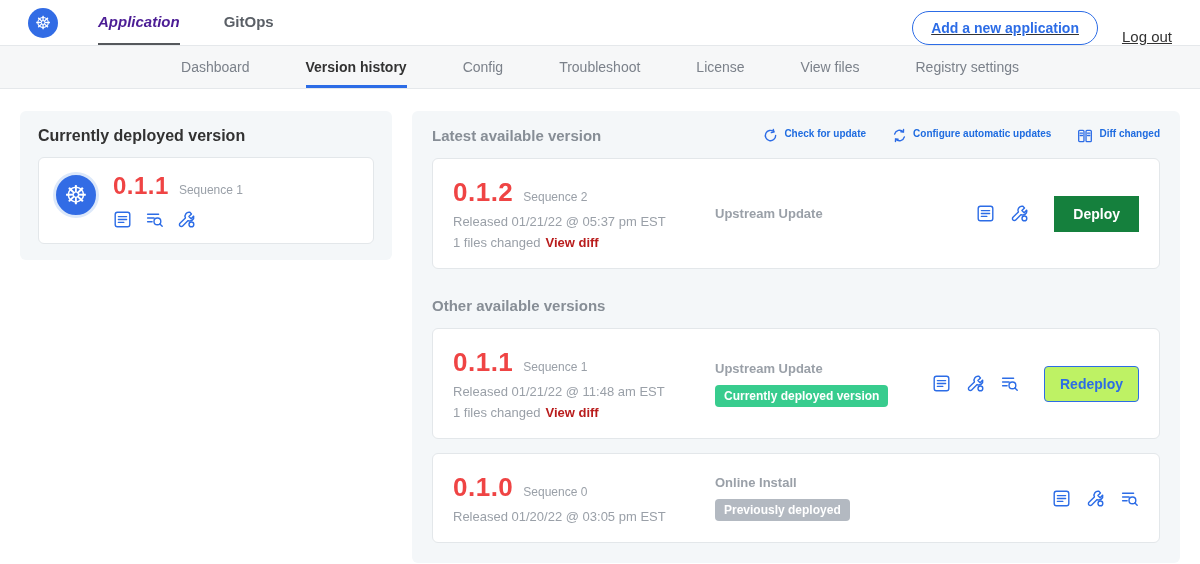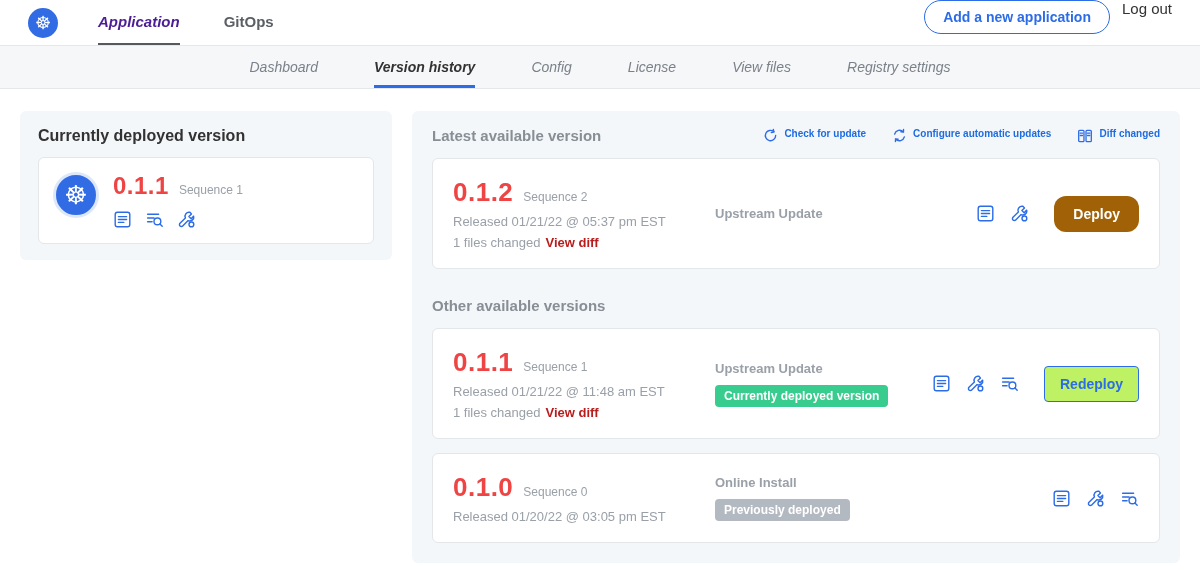--- a/index.html
+++ b/index.html
@@ -29,21 +29,21 @@
   }
   .header-tab {
     display: flex; align-items: center;
     margin-right: 44px;
     font-size: 15px; font-weight: bold; color: #5a5f66;
     border-bottom: 2px solid transparent;
     cursor: pointer;
   }
   .header-tab.active { color: #4c1d95; border-bottom-color: #55585c; font-style: italic; }
   .header-spacer { flex: 1; }
-  .header-right { display: flex; align-items: flex-start; gap: 12px; }
+  .header-right { display: flex; align-items: flex-end; gap: 24px; text-decoration: underline; }
   .add-app-btn {
     border: 1px solid #2c6ce6; background: #fff; color: #2c6ce6;
     font-family: "Liberation Sans", sans-serif;
     font-size: 14px; font-weight: bold;
     padding: 8px 18px; border-radius: 19px; cursor: pointer;
   }
   .logout { font-size: 15px; color: #323232; cursor: pointer; }
 
   
   .subnav {
@@ -52,21 +52,20 @@
     border-bottom: 1px solid #e5e8eb;
     display: flex; justify-content: center; align-items: stretch;
     gap: 56px;
     font-size: 14px; color: #7b818a;
   }
   .subnav-item {
     display: flex; align-items: center;
     border-bottom: 3px solid transparent;
     padding-top: 3px;
     cursor: pointer;
-    font-style: italic;
   }
   .subnav-item.active { color: #323232; font-weight: bold; border-bottom-color: #2c6ce6; }
 
   
   .main { display: flex; gap: 20px; padding: 22px 20px; background: #fff; }
 
   .panel {
     background: #f4f7f9;
     border-radius: 6px;
     padding: 16px 18px;
@@ -116,24 +115,24 @@
   .source-label { font-size: 13px; font-weight: bold; color: #9aa0a8; }
   .badge {
     font-size: 12px; font-weight: bold; color: #fff;
     padding: 4px 9px; border-radius: 4px; white-space: nowrap;
   }
   .badge.green { background: #38cc8e; }
   .badge.gray  { background: #b3b9c1; }
   .vc-right { display: flex; align-items: center; gap: 15px; }
   .deploy-btn {
     margin-left: 10px;
-    background: #a16207; color: #fff; border: none;
+    background: #15803d; color: #fff; border: none;
     font-family: "Liberation Sans", sans-serif;
     font-size: 14px; font-weight: bold;
-    padding: 10px 19px; border-radius: 12px; cursor: pointer;
+    padding: 10px 19px; border-radius: 0; cursor: pointer;
   }
   .redeploy-btn {
     margin-left: 10px;
     background: #bef264; color: #2c6ce6; border: 1px solid #2c6ce6;
     font-family: "Liberation Sans", sans-serif;
     font-size: 14px; font-weight: bold;
     padding: 9px 15px; border-radius: 4px; cursor: pointer;
   }
   .other-title { margin-top: 28px; font-size: 15px; font-weight: bold; color: #878e96; }
 </style>
@@ -150,20 +149,21 @@
   <div class="header-right">
     <button class="add-app-btn">Add a new application</button>
     <span class="logout">Log out</span>
   </div>
 </div>
 
 <div class="subnav">
   <div class="subnav-item">Dashboard</div>
   <div class="subnav-item active">Version history</div>
   <div class="subnav-item">Config</div>
+  <div class="subnav-item">Troubleshoot</div>
   <div class="subnav-item">License</div>
   <div class="subnav-item">View files</div>
   <div class="subnav-item">Registry settings</div>
 </div>
 
 <div class="main">
 
   <div class="panel panel-left">
     <div class="deployed-title">Currently deployed version</div>
     <div class="card deployed-card">

